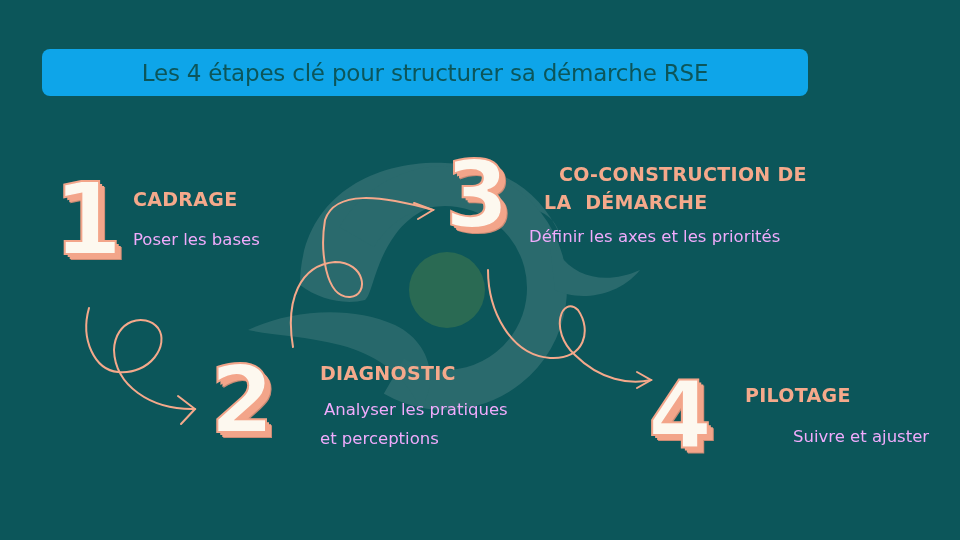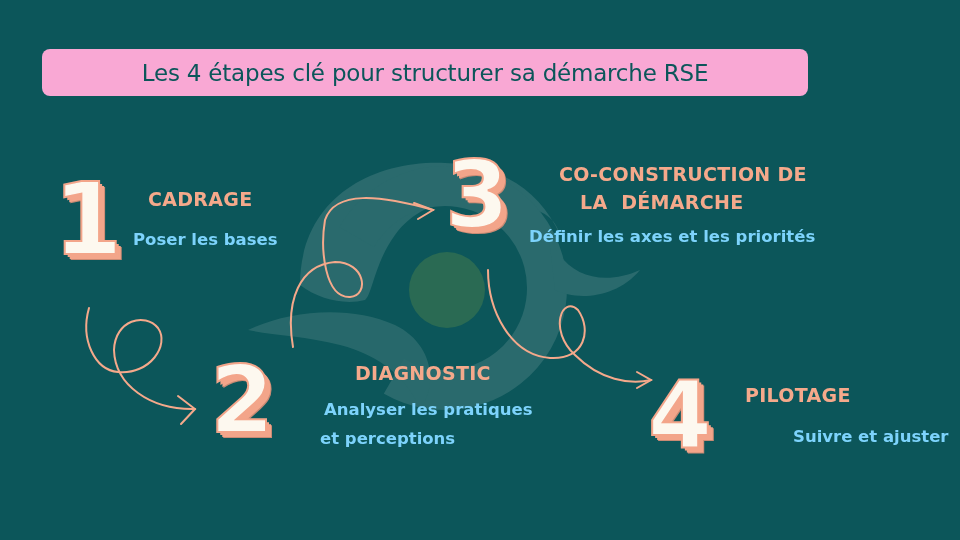--- a/index.html
+++ b/index.html
@@ -1,23 +1,23 @@
 <!DOCTYPE html>
 <html><head>
 <meta charset="utf-8">
 <style>
   html, body { margin:0; padding:0; }
   body { width:960px; height:540px; overflow:hidden; background:#0c565a; position:relative; font-family:"DejaVu Sans", "Liberation Sans", sans-serif; }
   .bg-svg { position:absolute; left:0; top:0; width:960px; height:540px; }
-  .title-box { position:absolute; left:42px; top:49px; width:766px; height:47px; background:#f9a8d4; border-radius:8px; }
+  .title-box { position:absolute; left:42px; top:49px; width:766px; height:47px; background:#0ea5e9; border-radius:8px; }
   .title-text { position:absolute; left:0; right:0; top:0; bottom:0; display:flex; align-items:center; justify-content:center; color:#0c565a; font-size:23px; font-weight:500; letter-spacing:-0.2px; }
   .num { position:absolute; font-family:"DejaVu Sans", sans-serif; font-weight:900; color:#fdf8ef;
          -webkit-text-stroke:2px #f3a58a; text-shadow:3px 3px 0 #f3a58a, 5px 5px 0 #f3a58a, 6px 6px 0 #c98a74; line-height:1; }
   .step-title { position:absolute; color:#f5a98b; font-weight:bold; font-size:19px; letter-spacing:0.3px; line-height:27px; }
-  .step-desc { position:absolute; color:#7dd3fc; font-weight:bold; font-size:16.5px; line-height:29px; }
+  .step-desc { position:absolute; color:#f0abfc; font-weight:normal; font-size:16.5px; line-height:29px; }
 </style>
 </head>
 <body>
 
 <svg class="bg-svg" viewBox="0 0 960 540">
 
   <g>
     <path d="M300,285 C300,200 370,160 445,163 C500,165 540,190 560,235 C555,215 535,205 515,210 C470,190 420,200 395,235 C375,262 372,295 365,300 C345,305 320,300 300,285 Z" fill="#2a6a6d"></path>
     <circle cx="445" cy="288" r="102" fill="none" stroke="#2a6a6d" stroke-width="40" stroke-dasharray="480 160" transform="rotate(-150 445 288)"></circle>
     <path d="M548,230 C560,275 600,288 640,270 C615,300 575,300 555,290 Z" fill="#2a6a6d"></path>
@@ -39,28 +39,28 @@
     <path d="M488,270 C488,310 510,355 550,358 C585,360 592,330 578,310 C562,295 548,330 575,355 C600,380 630,385 651,380"></path>
     <path d="M637,372 L651,380 L637,388"></path>
   </g>
 </svg>
 
 <div class="title-box">
   <div class="title-text">Les 4 étapes clé pour structurer sa démarche RSE</div>
 </div>
 
 <div class="num" style="left:53px; top:170px; font-size:100px;">1</div>
-<div class="step-title" style="left:148px; top:186px;">CADRAGE</div>
+<div class="step-title" style="left:133px; top:186px;">CADRAGE</div>
 <div class="step-desc" style="left:133px; top:225px;">Poser les bases</div>
 
 <div class="num" style="left:210px; top:355px; font-size:92px;">2</div>
-<div class="step-title" style="left:320px; top:360px;margin-left:35px;">DIAGNOSTIC</div>
+<div class="step-title" style="left:320px; top:360px;">DIAGNOSTIC</div>
 <div class="step-desc" style="left:324px; top:395px;">Analyser les pratiques</div>
 <div class="step-desc" style="left:320px; top:424px;text-align:center;">et perceptions</div>
 
 <div class="num" style="left:445px; top:150px; font-size:92px;">3</div>
 <div class="step-title" style="left:544px; top:161px;margin-left:15px;">CO-CONSTRUCTION DE</div>
-<div class="step-title" style="left:544px; top:189px; white-space:pre;margin-left:36px;">LA  DÉMARCHE</div>
+<div class="step-title" style="left:544px; top:189px; white-space:pre;">LA  DÉMARCHE</div>
 <div class="step-desc" style="left:529px; top:222px;">Définir les axes et les priorités</div>
 
 <div class="num" style="left:648px; top:370px; font-size:92px;">4</div>
 <div class="step-title" style="left:745px; top:382px;">PILOTAGE</div>
 <div class="step-desc" style="left:745px; top:422px;margin-left:48px;">Suivre et ajuster</div>
 
 </body></html>

